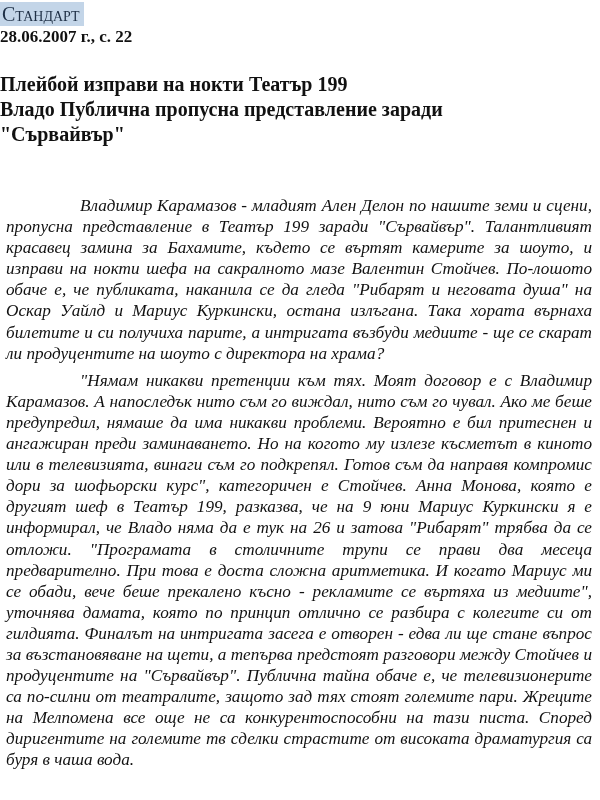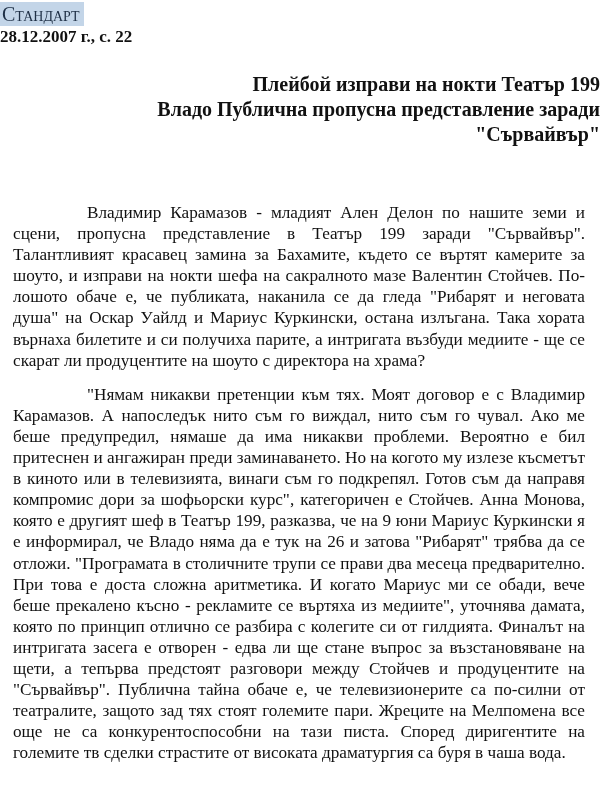--- a/index.html
+++ b/index.html
@@ -40,42 +40,42 @@
       line-height: 22px;
     }
     .headline {
       position: absolute;
       left: 0;
       top: 72px;
       width: 600px;
       font-weight: bold;
       font-size: 20px;
       line-height: 25px;
-      text-align: right;
     }
     .headline div { white-space: nowrap; }
     .article {
       position: absolute;
       left: 0;
       top: 189px;
       width: 598px;
       font-size: 17.2px;
       line-height: 21.1px;
       text-align: justify;
     }
     .article p {
-      margin: 13px;
+      margin: 6px;
       text-indent: 74px;
+      font-style: italic;
     }
   </style>
 </head>
 <body>
 
 <div class="masthead">Стандарт</div>
-<div class="dateline">28.12.2007 г., с. 22</div>
+<div class="dateline">28.06.2007 г., с. 22</div>
 
 <div class="headline">
   <div>Плейбой изправи на нокти Театър 199</div>
   <div>Владо Публична пропусна представление заради</div>
   <div>"Сървайвър"</div>
 </div>
 
 <div class="article">
   <p>Владимир Карамазов - младият Ален Делон по нашите земи и сцени, пропусна представление в Театър 199 заради "Сървайвър". Талантливият красавец замина за Бахамите, където се въртят камерите за шоуто, и изправи на нокти шефа на сакралното мазе Валентин Стойчев. По-лошото обаче е, че публиката, наканила се да гледа "Рибарят и неговата душа" на Оскар Уайлд и Мариус Куркински, остана излъгана. Така хората върнаха билетите и си получиха парите, а интригата възбуди медиите - ще се скарат ли продуцентите на шоуто с директора на храма?</p>
   <p>"Нямам никакви претенции към тях. Моят договор е с Владимир Карамазов. А напоследък нито съм го виждал, нито съм го чувал. Ако ме беше предупредил, нямаше да има никакви проблеми. Вероятно е бил притеснен и ангажиран преди заминаването. Но на когото му излезе късметът в киното или в телевизията, винаги съм го подкрепял. Готов съм да направя компромис дори за шофьорски курс", категоричен е Стойчев. Анна Монова, която е другият шеф в Театър 199, разказва, че на 9 юни Мариус Куркински я е информирал, че Владо няма да е тук на 26 и затова "Рибарят" трябва да се отложи. "Програмата в столичните трупи се прави два месеца предварително. При това е доста сложна аритметика. И когато Мариус ми се обади, вече беше прекалено късно - рекламите се въртяха из медиите", уточнява дамата, която по принцип отлично се разбира с колегите си от гилдията. Финалът на интригата засега е отворен - едва ли ще стане въпрос за възстановяване на щети, а тепърва предстоят разговори между Стойчев и продуцентите на "Сървайвър". Публична тайна обаче е, че телевизионерите са по-силни от театралите, защото зад тях стоят големите пари. Жреците на Мелпомена все още не са конкурентоспособни на тази писта. Според диригентите на големите тв сделки страстите от високата драматургия са буря в чаша вода.</p>

